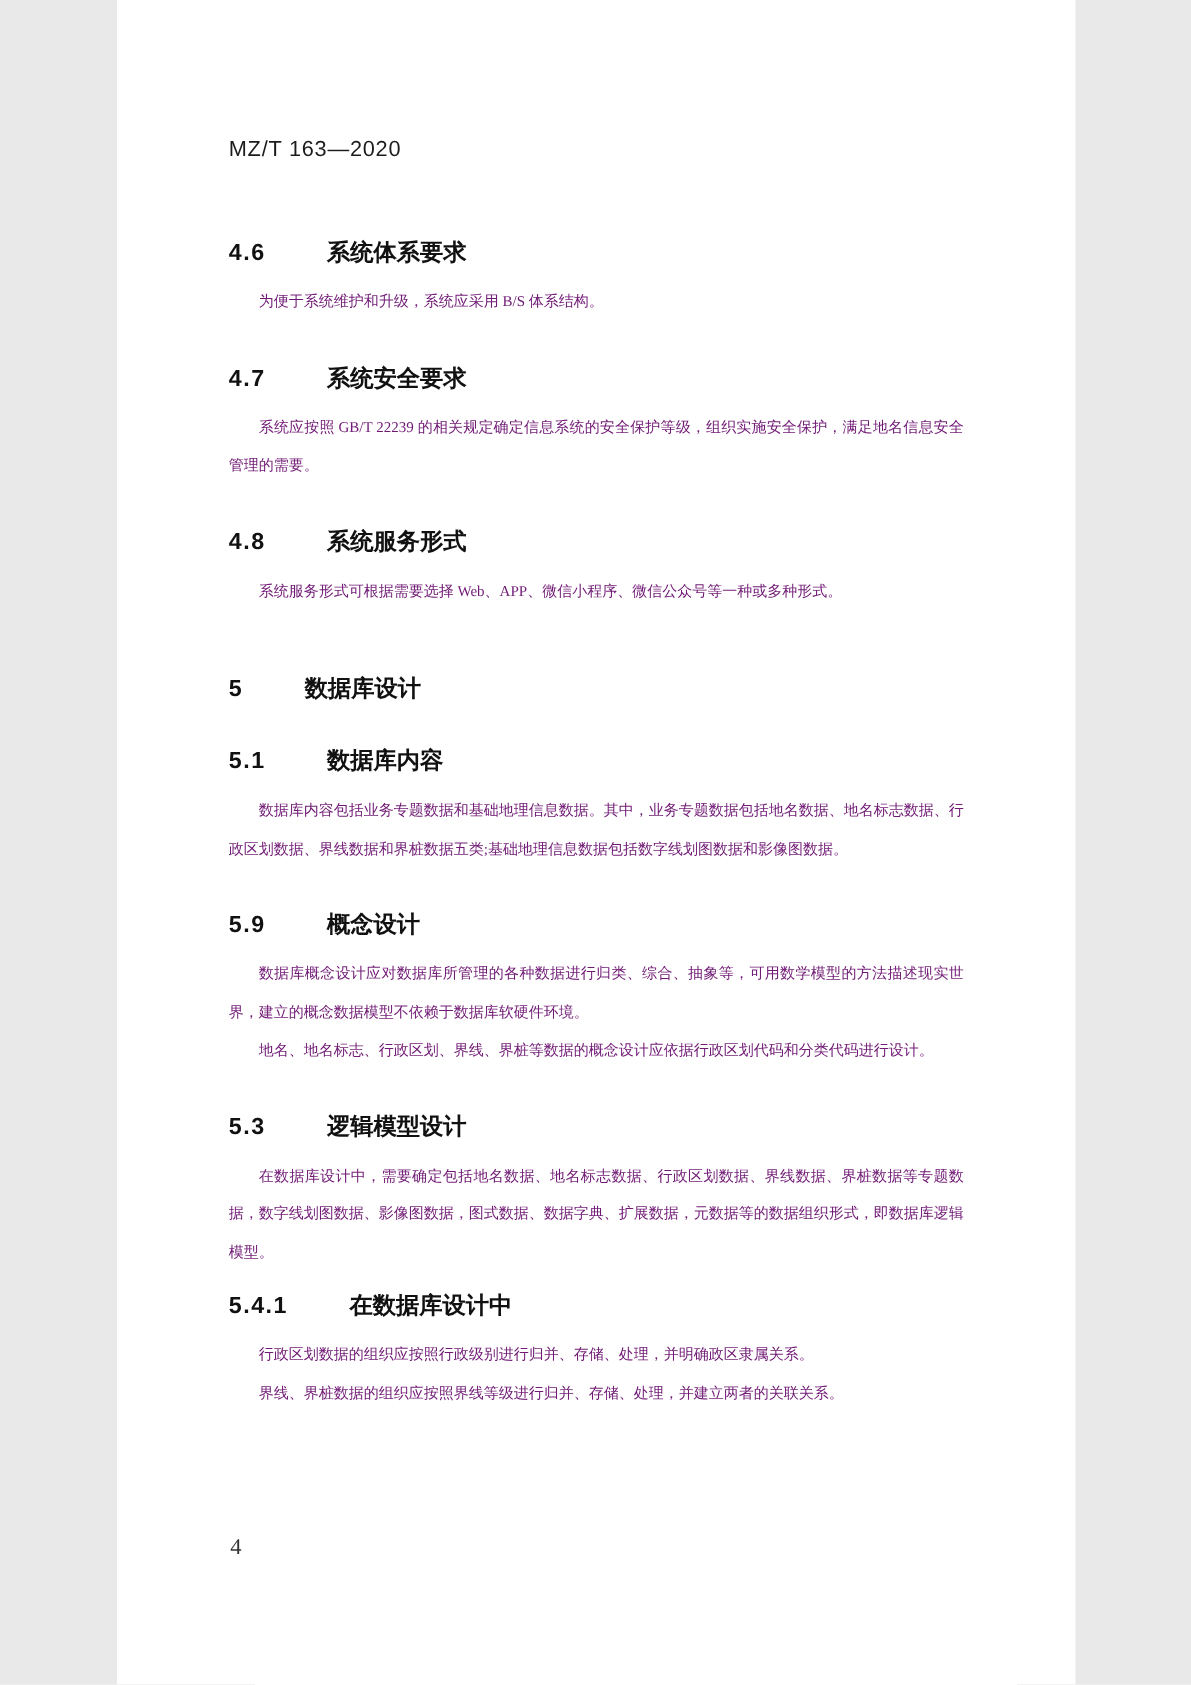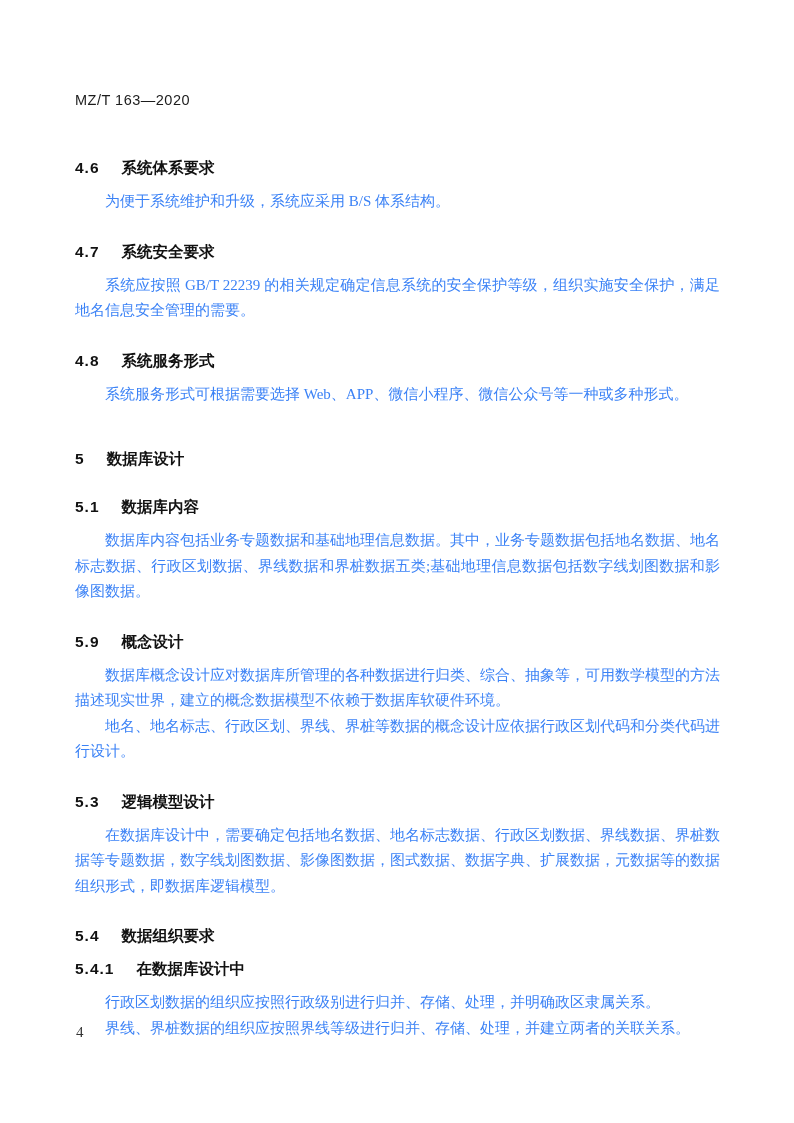--- a/index.html
+++ b/index.html
@@ -1,19 +1,19 @@
 <!DOCTYPE html>
 <html><head>
 <meta charset="utf-8">
 <style>
   * { margin: 0; padding: 0; box-sizing: border-box; }
   html, body { background: #e9e9e9; }
   .page {
     position: relative;
-    width: 794px;
+    width: 639px;
     height: 1123px;
     margin: 0 auto;
     background: #ffffff;
     color: #1f1f1f;
     font-family: "Liberation Serif", "DejaVu Serif", serif;
     overflow: hidden;
   }
   .content {
     padding: 92px 74px 0 75px;
   }
@@ -24,35 +24,36 @@
     color: #1c1c1c;
   }
   .section-heading {
     font-family: "Liberation Sans", "DejaVu Sans", sans-serif;
     font-weight: bold;
     font-size: 15.5px;
     color: #111;
     margin: 27px 0 10px 0;
     display: flex;
     align-items: baseline;
+    gap: 19px;
   }
   .section-heading .sec-num {
     font-weight: bold;
     margin-right: 22px;
     letter-spacing: 1px;
   }
   .section-heading.first { margin-top: 50px; }
   .section-heading.chapter { margin-top: 42px; }
   .section-heading.tight { margin-top: 12px; }
   .para {
-    font-size: 15px;
+    font-size: 10px;
     line-height: 25.5px;
     text-indent: 2em;
     text-align: justify;
-    color: #3b82f6;
+    color: #701a75;
   }
   .page-number {
     position: absolute;
     left: 76px;
     top: 1024px;
     font-size: 15px;
     color: #333;
     font-family: "Liberation Serif", "DejaVu Serif", serif;
   }
 </style>
@@ -99,24 +100,20 @@
     </div>
     <p class="para">数据库概念设计应对数据库所管理的各种数据进行归类、综合、抽象等，可用数学模型的方法描述现实世界，建立的概念数据模型不依赖于数据库软硬件环境。</p>
     <p class="para">地名、地名标志、行政区划、界线、界桩等数据的概念设计应依据行政区划代码和分类代码进行设计。</p>
 
     <div class="section-heading">
       <span class="sec-num">5.3</span>
       <span class="sec-title">逻辑模型设计</span>
     </div>
     <p class="para">在数据库设计中，需要确定包括地名数据、地名标志数据、行政区划数据、界线数据、界桩数据等专题数据，数字线划图数据、影像图数据，图式数据、数据字典、扩展数据，元数据等的数据组织形式，即数据库逻辑模型。</p>
 
-    <div class="section-heading">
-      <span class="sec-num">5.4</span>
-      <span class="sec-title">数据组织要求</span>
-    </div>
 
     <div class="section-heading tight">
       <span class="sec-num">5.4.1</span>
       <span class="sec-title">在数据库设计中</span>
     </div>
     <p class="para">行政区划数据的组织应按照行政级别进行归并、存储、处理，并明确政区隶属关系。</p>
     <p class="para">界线、界桩数据的组织应按照界线等级进行归并、存储、处理，并建立两者的关联关系。</p>
 
   </div>
 

